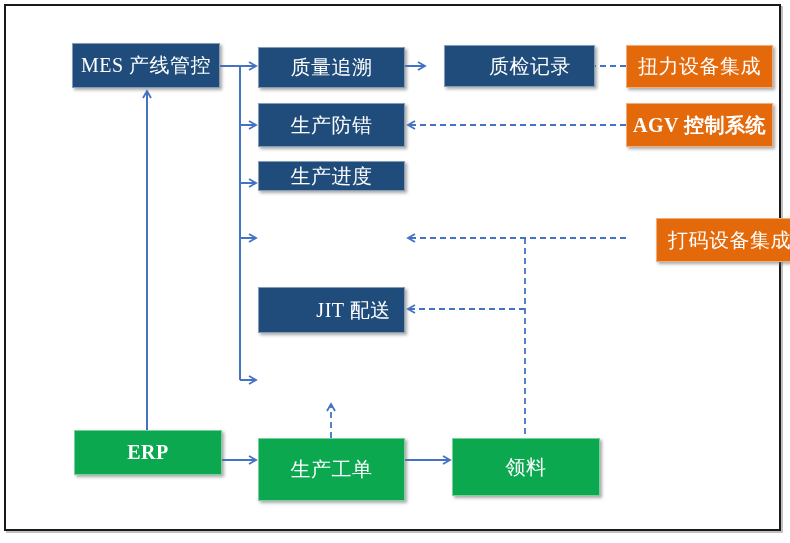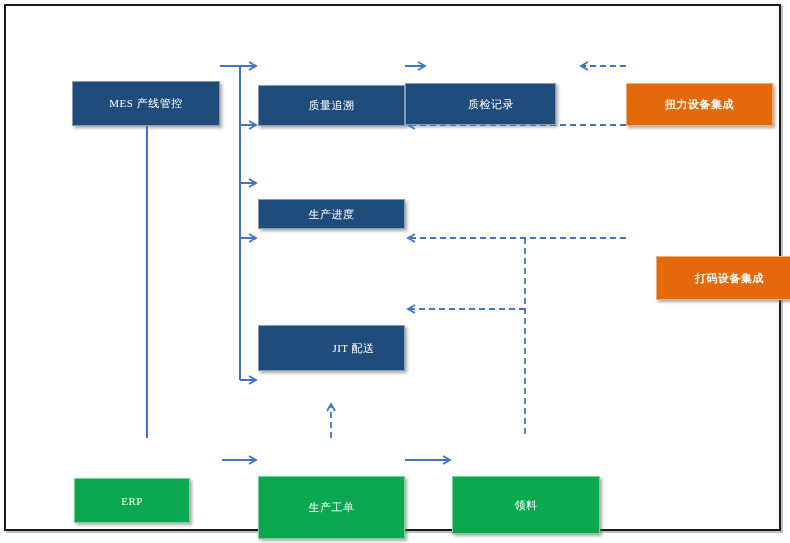--- a/index.html
+++ b/index.html
@@ -12,28 +12,27 @@
     border:2px solid #1a1a1a;box-sizing:border-box;
     box-shadow:2px 2px 0 rgba(140,140,140,.55);
     background:#fff;
   }
   svg.wires{position:absolute;left:0;top:0;}
   .c{fill:none;stroke:var(--connector-blue);stroke-width:2;}
   .d{stroke-dasharray:6 4;stroke-width:1.8;}
   .ah{fill:none;stroke:var(--connector-blue);stroke-width:1.8;}
   .node{
     position:absolute;display:flex;align-items:center;justify-content:center;
-    color:#ffffff;font-size:11px;letter-spacing:.5px;text-align:center;
+    color:#ffffff;font-size:20px;letter-spacing:.5px;text-align:center;
     box-sizing:border-box;border:1px solid rgba(255,255,255,.45);
     box-shadow:2px 2px 3px rgba(110,110,110,.6);
-    margin-top:38px;
   }
   .blue{background:var(--mes-blue);}
   .green{background:var(--erp-green);}
-  .orange{background:var(--device-orange);font-weight:bold;}
+  .orange{background:var(--device-orange);}
   .bold{font-weight:bold;}
 </style>
 </head>
 <body>
 
 <div class="stage">
   <div class="frame"></div>
 
   <svg class="wires" width="790" height="543" viewBox="0 0 790 543">
     <defs>
@@ -90,32 +89,34 @@
     </g>
     <g>
       <path class="c d" d="M331,438 V404" marker-end="url(#ah)"></path>
     </g>
   </svg>
 
   <div class="node blue" style="left:72px;top:43px;width:148px;height:45px;">MES 产线管控</div>
 
   <div class="node blue" style="left:258px;top:47px;width:147px;height:41px;">质量追溯</div>
 
-  <div class="node blue" style="left:405px;top:45px;width:151px;height:42px;padding-left:21px;">质检记录</div>
+  <div class="node blue" style="left:444px;top:45px;width:151px;height:42px;padding-left:21px;">质检记录</div>
 
   <div class="node orange" style="left:626px;top:45px;width:147px;height:43px;">扭力设备集成</div>
 
+  <div class="node blue" style="left:258px;top:103px;width:147px;height:44px;">生产防错</div>
 
+  <div class="node orange bold" style="left:626px;top:103px;width:147px;height:44px;">AGV 控制系统</div>
 
   <div class="node blue" style="left:258px;top:161px;width:147px;height:30px;">生产进度</div>
 
 
   <div class="node orange" style="left:656px;top:218px;width:147px;height:44px;">打码设备集成</div>
 
   <div class="node blue" style="left:258px;top:287px;width:147px;height:46px;padding-left:44px;">JIT 配送</div>
 
 
-  <div class="node green" style="left:74px;top:440px;width:116px;height:45px;">ERP</div>
+  <div class="node green" style="left:74px;top:430px;width:148px;height:45px;font-weight:bold;">ERP</div>
 
   <div class="node green" style="left:258px;top:438px;width:147px;height:63px;">生产工单</div>
 
   <div class="node green" style="left:452px;top:438px;width:148px;height:58px;">领料</div>
 </div>
 
 </body></html>

